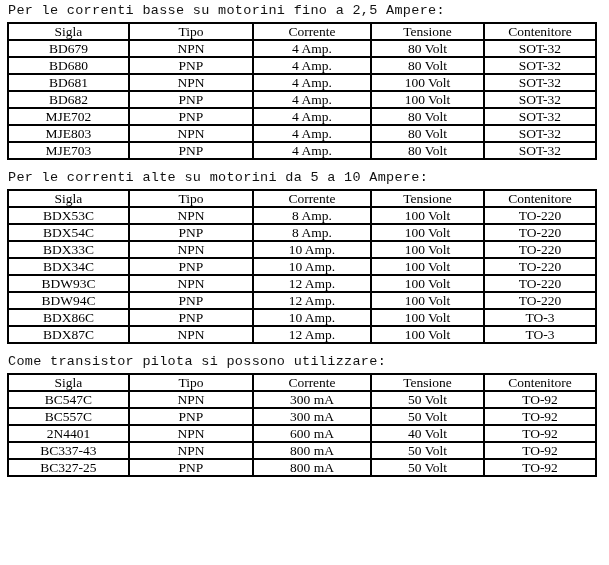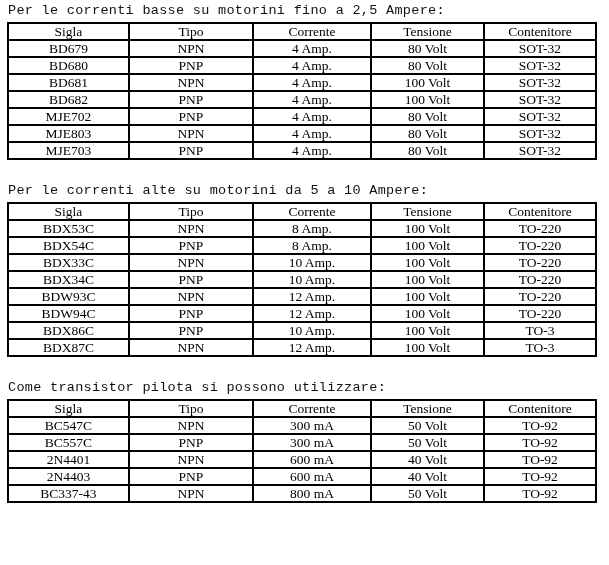--- a/index.html
+++ b/index.html
@@ -11,21 +11,21 @@
     width: 609px;
     height: 565px;
     overflow: hidden;
     color: #000000;
     font-family: "Liberation Serif", serif;
   }
   .page {
     padding: 4px 0 0 7px;
   }
   .section {
-    margin-bottom: 24px;
+    margin-bottom: 11px;
   }
   .section-heading {
     font-family: "Liberation Mono", "DejaVu Sans Mono", monospace;
     font-size: 13.5px;
     line-height: 13px;
     letter-spacing: 0.3px;
     margin: 0 0 5px 1px;
     white-space: nowrap;
     color: #111111;
   }
@@ -247,29 +247,29 @@
             <td>TO-92</td>
           </tr>
           <tr>
             <td>2N4401</td>
             <td>NPN</td>
             <td>600 mA</td>
             <td>40 Volt</td>
             <td>TO-92</td>
           </tr>
           <tr>
-            <td>2N4403</td>
-            <td>PNP</td>
-            <td>600 mA</td>
-            <td>40 Volt</td>
-            <td>TO-92</td>
-          </tr>
-          <tr>
             <td>BC337-43</td>
             <td>NPN</td>
+            <td>800 mA</td>
+            <td>50 Volt</td>
+            <td>TO-92</td>
+          </tr>
+          <tr>
+            <td>BC327-25</td>
+            <td>PNP</td>
             <td>800 mA</td>
             <td>50 Volt</td>
             <td>TO-92</td>
           </tr>
         </tbody>
     </table>
   </div>
 
 </div>
 

